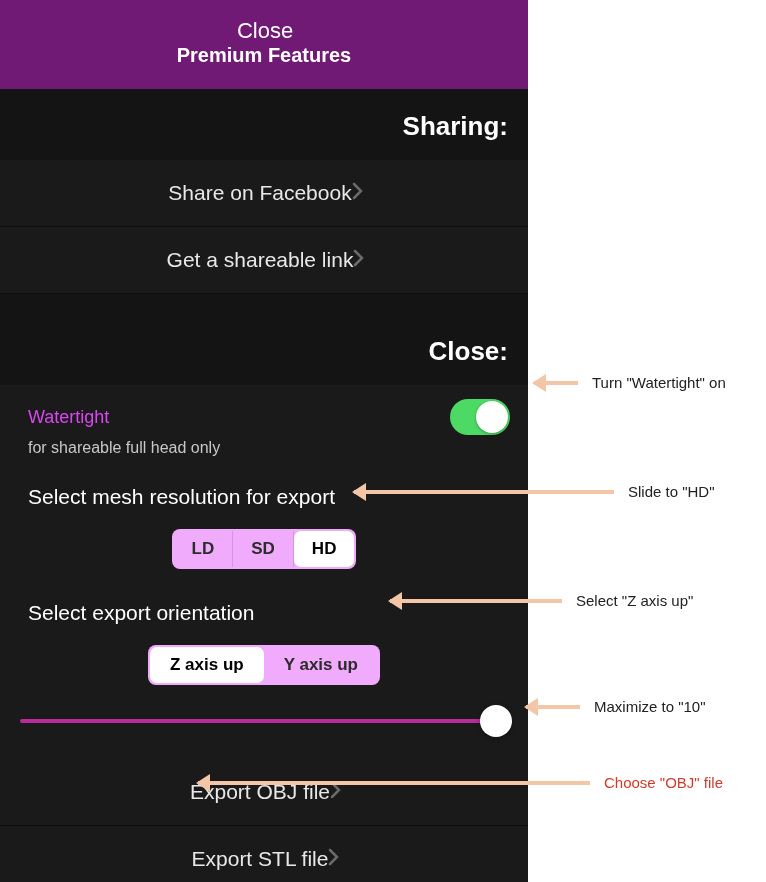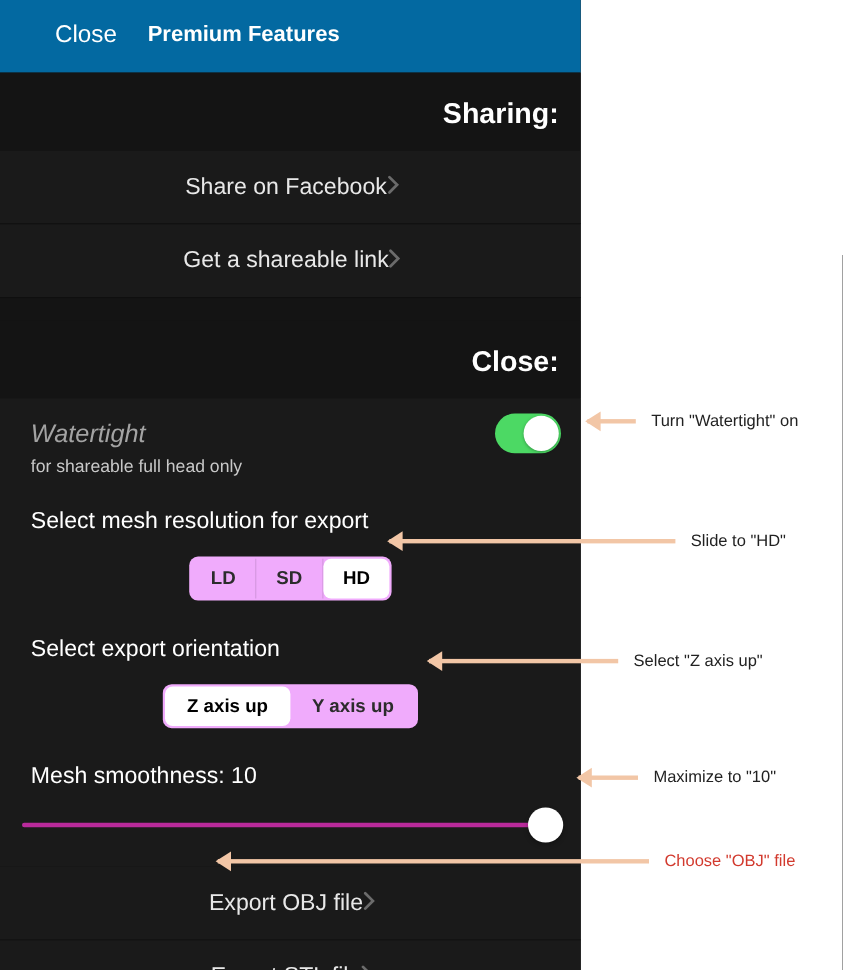--- a/index.html
+++ b/index.html
@@ -17,21 +17,22 @@
       position: absolute;
       left: 0;
       top: 0;
       height: 882px;
       overflow: hidden;
     }
     .topbar {
       display: flex;
       align-items: center;
       padding: 18px 20px 22px 20px;
-      background: #0369a1;
+      background: #701a75;
+      flex-direction: column;
     }
     .close-btn {
       font-size: 22px;
       font-weight: 400;
       color: #fff;
       cursor: pointer;
       margin-left: 30px;
       margin-right: 28px;
     }
     .title {
@@ -72,24 +73,23 @@
       background: #1a1a1a;
       padding: 0 0 8px 0;
     }
     .watertight-row {
       display: flex;
       align-items: center;
       justify-content: space-between;
       padding: 14px 18px 4px 28px;
     }
     .watertight-label {
-      font-size: 23px;
+      font-size: 18px;
       font-weight: 400;
-      color: #a3a3a3;
-      font-style: italic;
+      color: #d946ef;
     }
     .watertight-sub {
       font-size: 16px;
       color: #c8c8c8;
       padding: 0 28px 14px 28px;
     }
     .toggle {
       width: 60px;
       height: 36px;
       background: #4cd964;
@@ -250,21 +250,20 @@
     </div>
 
     <div class="sub-label">Select export orientation</div>
     <div class="seg-row">
       <div class="segmented seg-wide">
         <div class="seg-item active">Z axis up</div>
         <div class="seg-item">Y axis up</div>
       </div>
     </div>
 
-    <div class="sub-label">Mesh smoothness: 10</div>
     <div class="slider-row">
       <div class="slider-track">
         <div class="slider-thumb"></div>
       </div>
     </div>
 
   </div>
 
   <div class="row">
     <div class="row-label">Export OBJ file</div>

